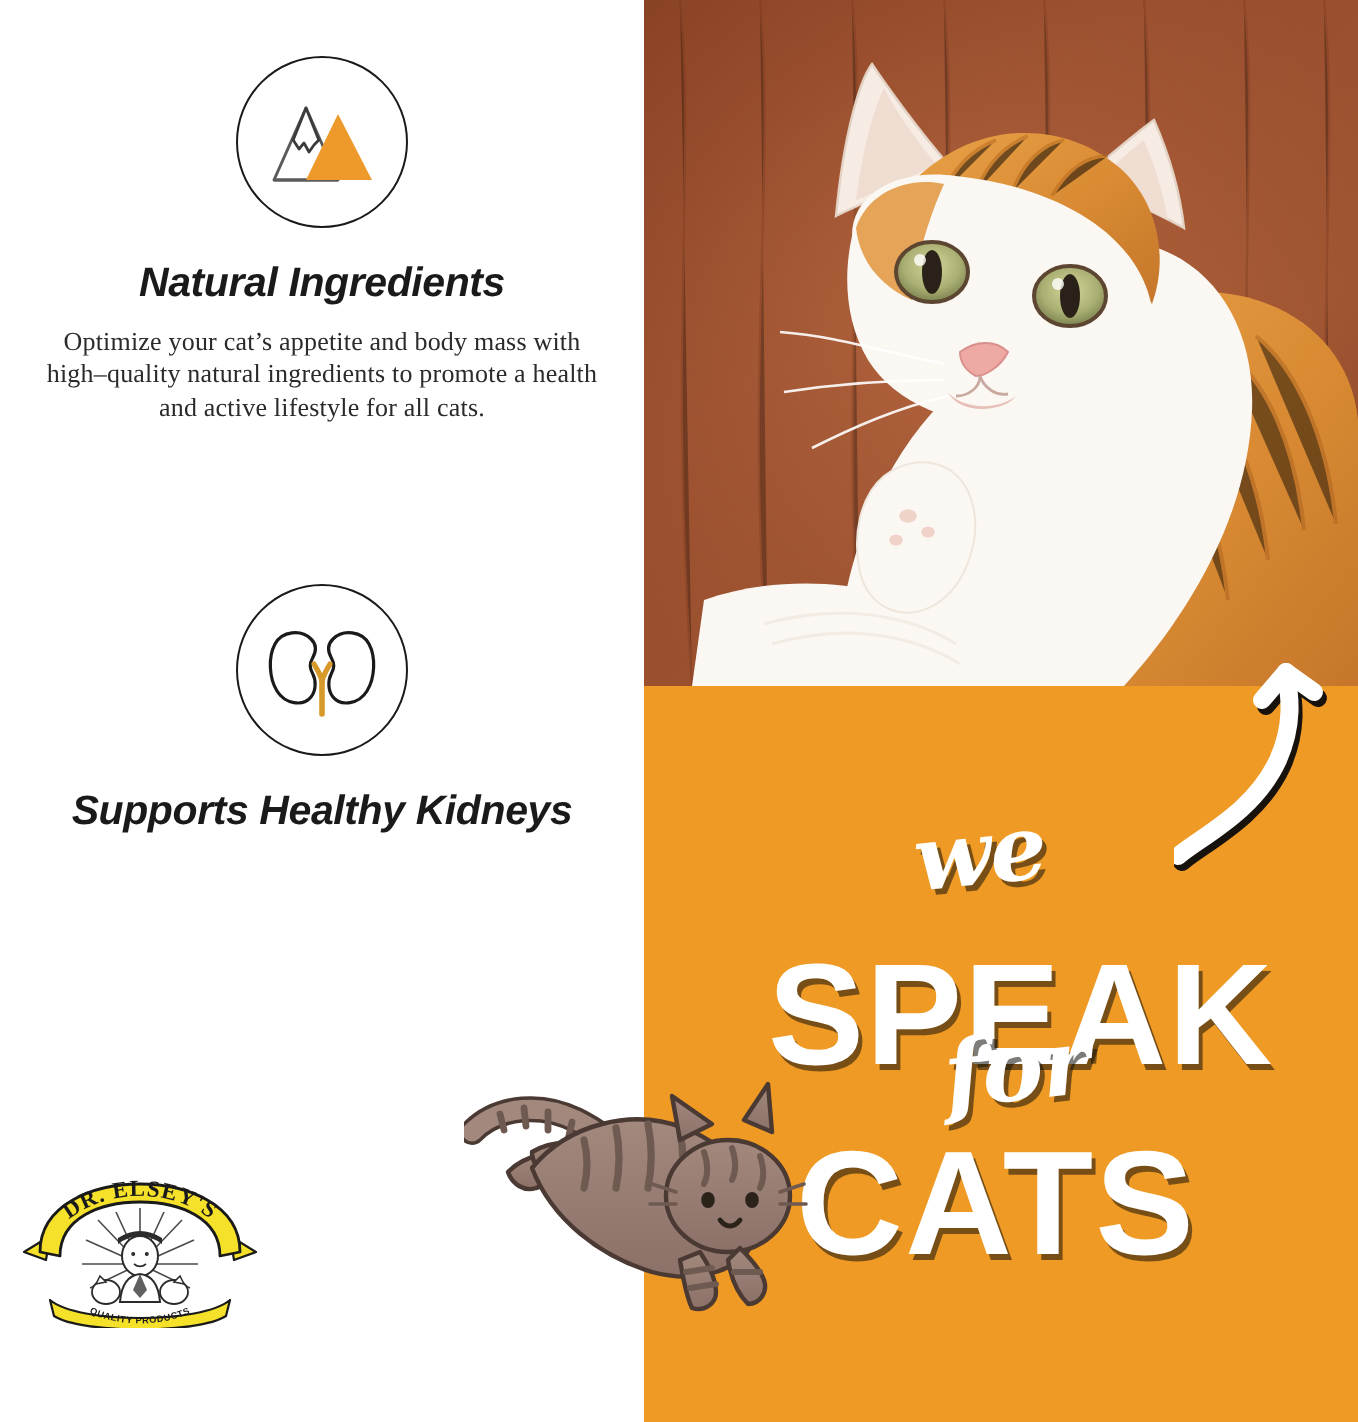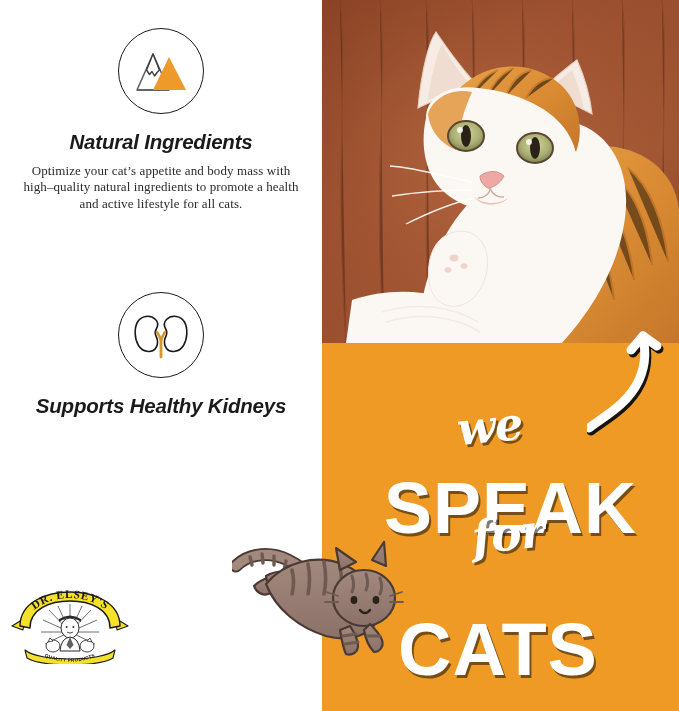--- a/index.html
+++ b/index.html
@@ -103,21 +103,20 @@
     left:150px;top:164px;
     letter-spacing:-1px;
     transform:rotate(-6deg);
   }
   .sl-cats{
     font-family:"Liberation Sans", sans-serif;
     font-weight:bold;
     font-size:74px;
     left:76px;top:216px;
     letter-spacing:1px;
-    margin-top:48px;
   }
 
   .arrow{
     position:absolute;left:265px;top:-25px;width:92px;height:120px;
   }
   .jump-cat{
     position:absolute;left:-90px;top:183px;width:175px;height:130px;
   }
 </style>
 </head>

